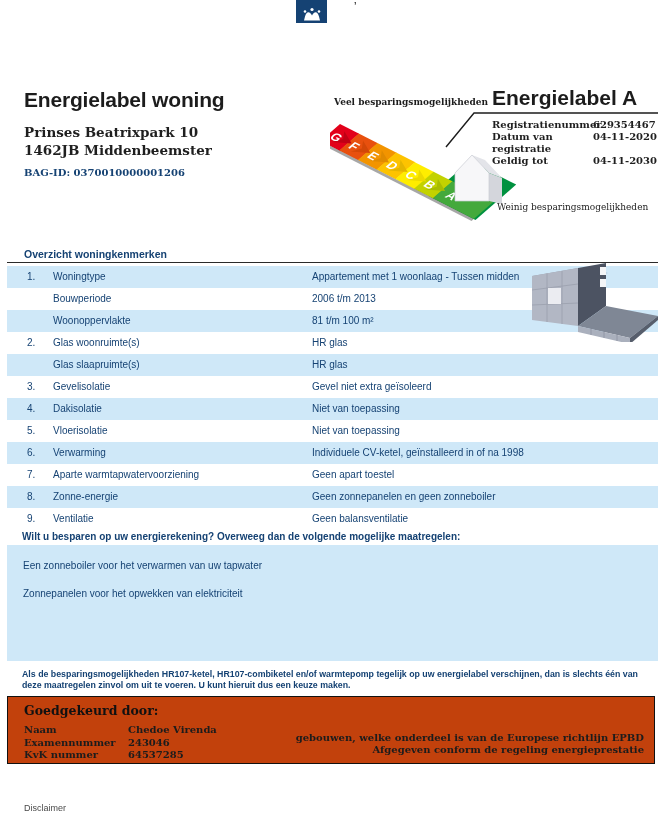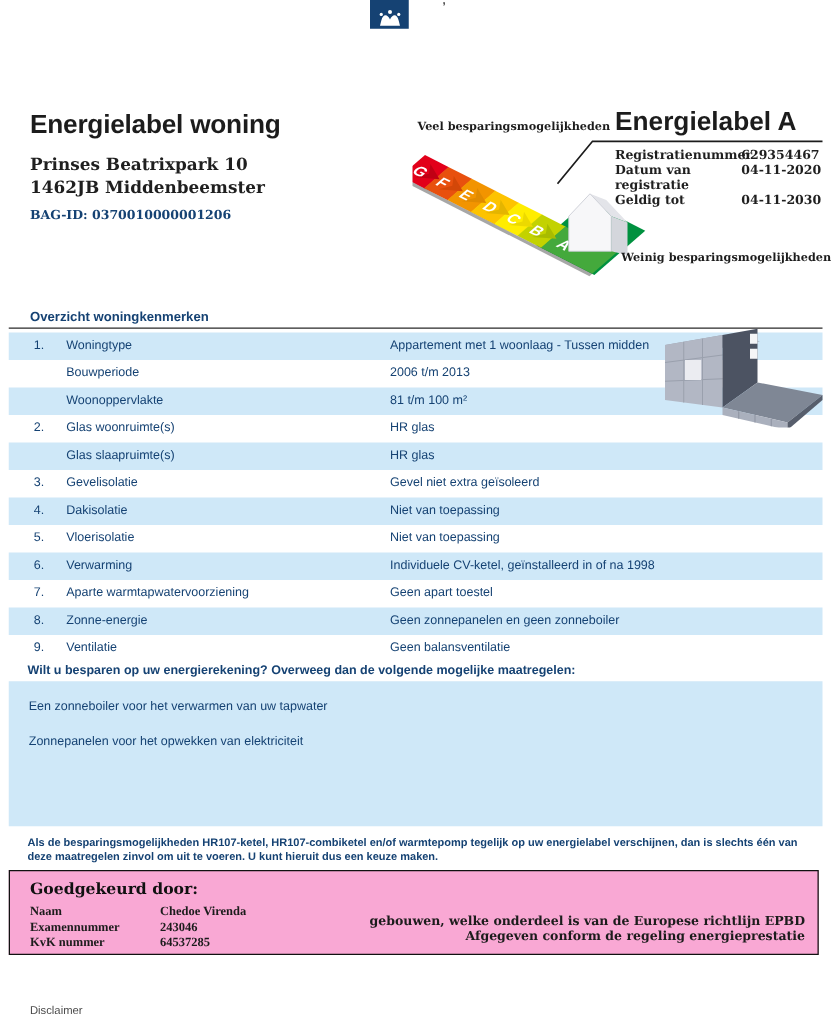--- a/index.html
+++ b/index.html
@@ -10,21 +10,21 @@
   
   .logo{position:absolute;left:296px;top:0;width:31px;height:23px;background:#154273;
         display:flex;align-items:flex-end;justify-content:center;overflow:hidden;}
   .crop-mark{position:absolute;left:354px;top:0;font-size:9px;color:#333;font-weight:bold;}
   .title{position:absolute;left:24px;top:88px;font-size:21px;font-weight:bold;color:#1c1c1c;letter-spacing:-.2px;}
   .address{position:absolute;left:24px;top:123px;font-weight:bold;font-size:13.5px;line-height:18px;color:#1f1f1f;}
   .bag{position:absolute;left:24px;top:167px;font-weight:bold;font-size:10px;color:#154273;}
 
   
   .veel{position:absolute;left:334px;top:97px;font-weight:bold;font-size:9px;color:#1c1c1c;text-align:center;}
-  .weinig{position:absolute;left:497px;top:202px;font-weight:bold;font-size:9px;color:#1c1c1c;text-align:center;}
+  .weinig{position:absolute;left:497px;top:202px;font-weight:normal;font-size:9px;color:#1c1c1c;text-align:center;}
   .label-title{position:absolute;left:492px;top:86px;font-size:21px;font-weight:bold;color:#1c1c1c;}
   .pointer{position:absolute;left:440px;top:104px;}
   .reg{position:absolute;left:492px;top:119px;font-weight:bold;font-size:10px;color:#1f1f1f;}
   .reg-row{display:flex;line-height:12px;}
   .reg-label{width:101px;}
   .ribbon{position:absolute;left:330px;top:116px;}
 
   
   .section-heading{position:absolute;left:24px;top:248px;font-size:10.5px;font-weight:bold;color:#154273;}
   .rule{position:absolute;left:7px;top:262px;width:651px;height:1px;background:#2a2a2a;}
@@ -38,24 +38,24 @@
 
   
   .measures-heading{position:absolute;left:22px;top:531px;font-size:10px;font-weight:bold;color:#154273;text-align:right;}
   .measures-box{position:absolute;left:7px;top:545px;width:651px;height:116px;background:#cfe8f8;
                 padding:15px 0 0 16px;box-sizing:border-box;}
   .measure{font-size:10px;color:#154273;margin-bottom:17px;}
   .note{position:absolute;left:22px;top:669px;width:632px;font-size:8.8px;font-weight:bold;
         color:#154273;line-height:11px;}
 
   
-  .approval{position:absolute;left:7px;top:696px;width:646px;height:66px;border:1.6px solid #111;background:#f9a8d4;}
+  .approval{position:absolute;left:7px;top:696px;width:646px;height:66px;border:1.6px solid #111;background:#c2410c;}
   .approval-heading{position:absolute;left:16px;top:6px;font-weight:bold;font-size:12.5px;color:#111;}
   .fields{position:absolute;left:16px;top:27px;font-weight:bold;font-size:10px;color:#1c1c1c;}
-  .field-row{display:flex;line-height:12.5px;font-family:Liberation Serif, serif;}
+  .field-row{display:flex;line-height:12.5px;}
   .field-label{width:104px;}
   .conform{position:absolute;right:10px;bottom:7px;text-align:right;font-weight:bold;font-size:10px;
            color:#1c1c1c;line-height:12px;}
 
   
   .footer-green{position:absolute;left:23px;top:773px;font-weight:bold;font-size:9.3px;
                 color:#00784b;line-height:12.5px;}
   .disclaimer{position:absolute;left:24px;top:803px;font-size:9px;color:#4a4a4a;}
 </style>
 </head>

